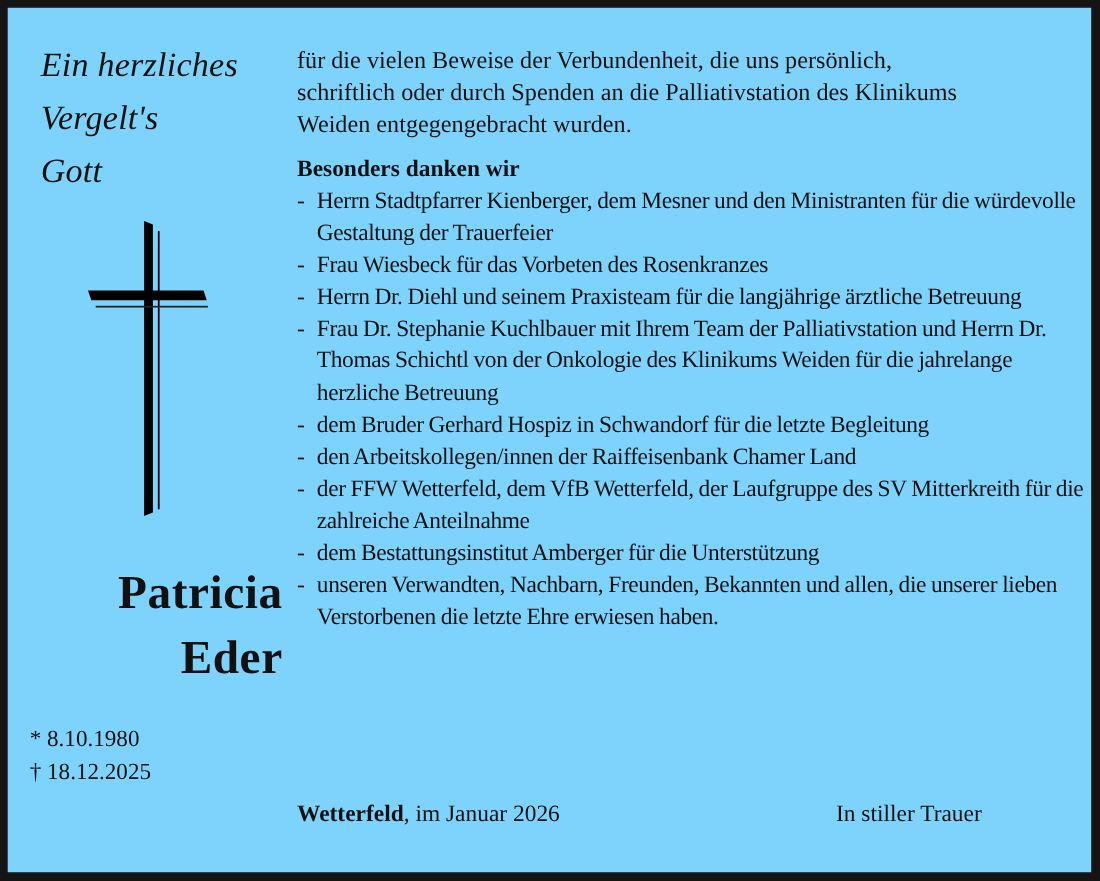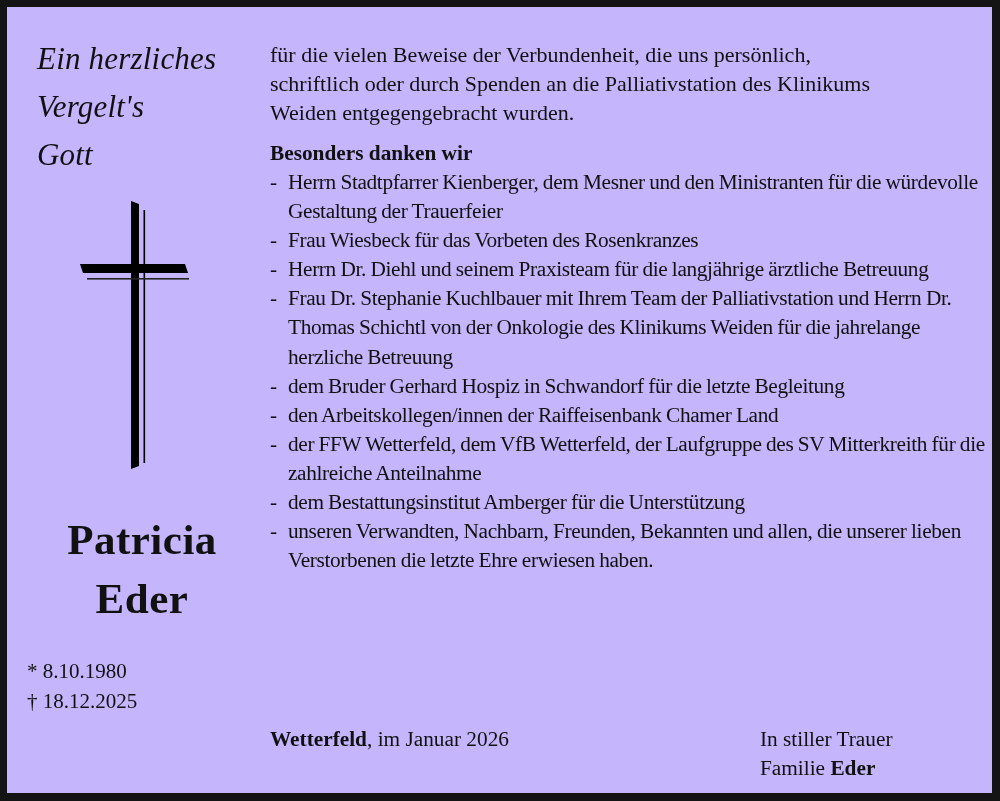--- a/index.html
+++ b/index.html
@@ -1,30 +1,30 @@
 <!DOCTYPE html>
 <html><head>
 <meta charset="utf-8">
 <style>
   html, body { margin: 0; padding: 0; background: #1a1a1a; }
   body { width: 1000px; height: 801px; position: relative; overflow: hidden; }
   .frame {
     position: absolute; left: 0; top: 0; width: 1000px; height: 801px;
     box-sizing: border-box; border: 7px solid #141414; border-right-width: 8px; border-bottom-width: 8px;
-    background: #c4b5fd;
+    background: #7dd3fc;
   }
   .serif { font-family: "Liberation Serif", "DejaVu Serif", serif; color: #111; }
   .left-col { position: absolute; left: 0; top: 0; width: 250px; height: 801px; }
   .heading-italic {
     position: absolute; left: 30px; top: 28px;
     font-style: italic; font-size: 31px; line-height: 48px; letter-spacing: 0.2px;
   }
   .cross { position: absolute; left: 70px; top: 190px; width: 115px; height: 275px; }
   .name {
-    position: absolute; left: 20px; width: 230px; text-align: center;
+    position: absolute; left: 20px; width: 230px; text-align: right;
     font-weight: bold; font-size: 43px; line-height: 56px; letter-spacing: 0.5px;
   }
   .name.first { top: 505px; }
   .name.last { top: 564px; }
   .dates {
     position: absolute; left: 20px; width: 230px; text-align: left; top: 649px;
     font-size: 21px; line-height: 30px;
   }
   .right-col { position: absolute; left: 263px; top: 33px; width: 720px; }
   .intro { font-size: 22px; line-height: 29px; margin: 0; }
@@ -90,16 +90,15 @@
       <li><span class="dash">-</span><span>unseren Verwandten, Nachbarn, Freunden, Bekannten und allen, die unserer lieben Verstorbenen die letzte Ehre erwiesen haben.</span></li>
     </ul>
   </div>
 
   <div class="footer-place serif">
     <b>Wetterfeld</b><span>, im Januar 2026</span>
   </div>
 
   <div class="footer-sign serif">
     <div>In stiller Trauer</div>
-    <div><span style="white-space:pre">Familie </span><b>Eder</b></div>
   </div>
 
 </div>
 
 </body></html>

